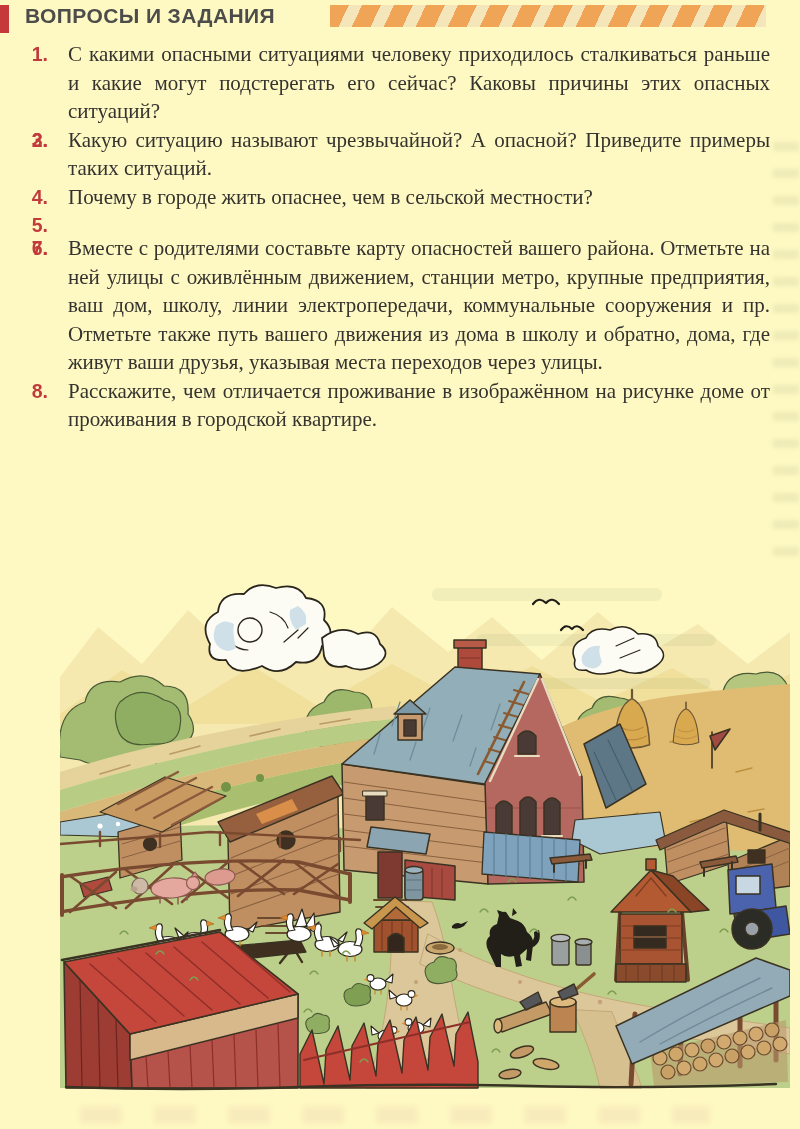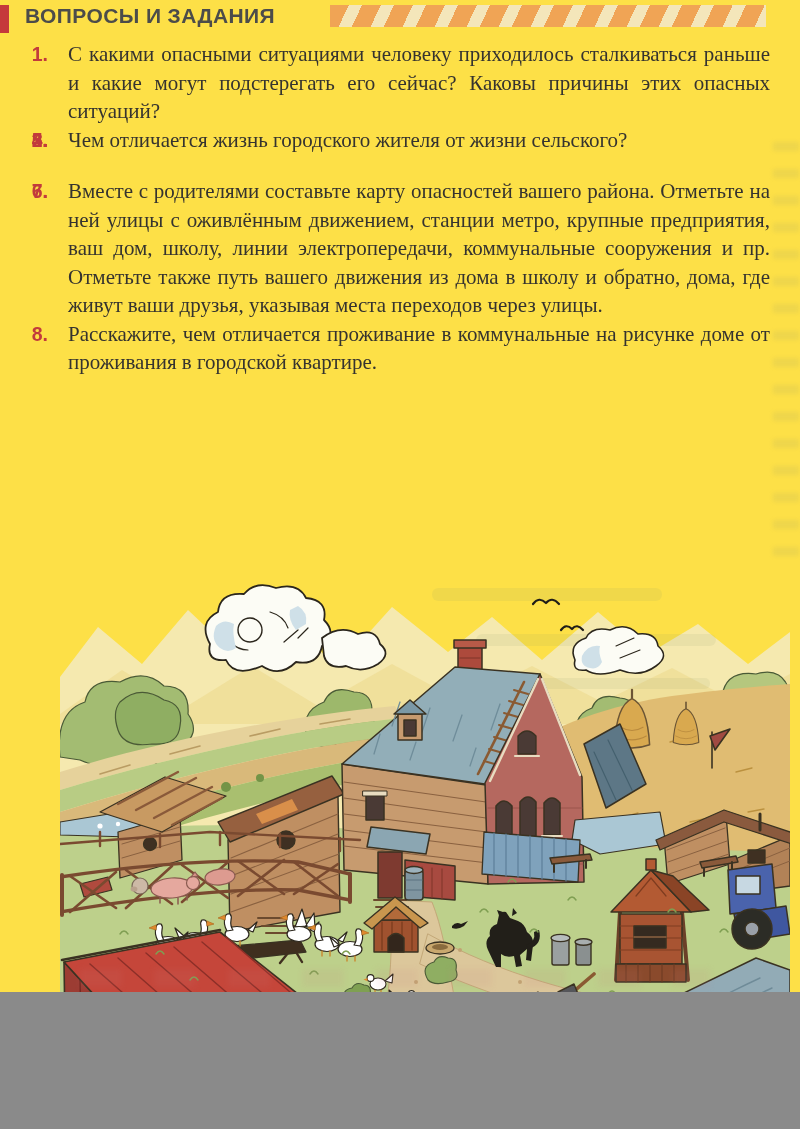--- a/index.html
+++ b/index.html
@@ -1,16 +1,16 @@
 <!DOCTYPE html>
 <html lang="ru"><head>
 <meta charset="utf-8">
 <style>
   html,body{margin:0;padding:0;background:#8a8a8a;}
-  .page{position:relative;width:800px;height:992px;background:#fde047;overflow:hidden;
+  .page{position:relative;width:800px;height:1129px;background:#fef9c3;overflow:hidden;
         font-family:"Liberation Serif",serif;}
   
   .red-tab{position:absolute;left:0;top:5px;width:9px;height:28px;background:#c5393b;}
   .hdr-title{position:absolute;left:25px;top:4px;margin:0;
         font-family:"Liberation Sans",sans-serif;font-weight:bold;font-size:21px;
         letter-spacing:.4px;color:#4c4c4a;white-space:nowrap;}
   .stripes{position:absolute;left:330px;top:5px;width:436px;height:22px;
         background:repeating-linear-gradient(115deg,#f0a455 0 17px,#f4e6ba 17px 29px);}
   
   .questions{position:absolute;left:0;top:40px;width:772px;margin:0;padding:0;list-style:none;}
@@ -41,36 +41,36 @@
 
   <ol class="questions">
     <li class="q">
       <span class="num">1.</span>
       <span>С какими опасными ситуациями человеку приходилось сталкиваться раньше и какие могут подстерегать его сейчас? Каковы причины этих опасных ситуаций?</span></li>
     <li class="q">
       <span class="num">2.</span>
       </li>
     <li class="q">
       <span class="num">3.</span>
+      <span>Какую ситуацию называют чрезвычайной? А опасной? Приведите примеры таких ситуаций.</span></li>
+    <li class="q">
+      <span class="num">4.</span>
+      <span>Почему в городе жить опаснее, чем в сельской местности?</span></li>
+    <li class="q">
+      <span class="num">5.</span>
       </li>
-    <li class="q">
-      <span class="num">4.</span>
-      </li>
-    <li class="q">
-      <span class="num">5.</span>
-      <span>Чем отличается жизнь городского жителя от жизни сельского?</span></li>
     <li class="q gap">
       <span class="num">6.</span>
       </li>
     <li class="q">
       <span class="num">7.</span>
       <span>Вместе с родителями составьте карту опасностей вашего района. Отметьте на ней улицы с оживлённым движением, станции метро, крупные предприятия, ваш дом, школу, линии электропередачи, коммунальные сооружения и пр. Отметьте также путь вашего движения из дома в школу и обратно, дома, где живут ваши друзья, указывая места переходов через улицы.</span></li>
     <li class="q">
       <span class="num">8.</span>
-      <span>Расскажите, чем отличается проживание в коммунальные на рисунке доме от проживания в городской квартире.</span></li>
+      <span>Расскажите, чем отличается проживание в изображённом на рисунке доме от проживания в городской квартире.</span></li>
   </ol>
 
   <figure class="illo" aria-label="Рисунок: деревенский бревенчатый дом с хозяйственным двором — поля, стога сена, колодец, дровяной навес, гуси, куры, свиньи, собака у будки, трактор">
     <svg viewBox="0 0 730 512" width="730" height="512" xmlns="http://www.w3.org/2000/svg">
       <defs>
         <g id="goose">
           <path d="M14,-2 L23,-10 L19,0 Z" fill="#ffffff" stroke="#2b261c" stroke-width="1.2"></path>
           <ellipse cx="3" cy="2" rx="12" ry="7.5" fill="#ffffff" stroke="#2b261c" stroke-width="1.2"></ellipse>
           <path d="M-7,-1 Q-11,-8 -9,-15 Q-8,-19 -4,-18 Q-2,-16 -3,-12 Q-4,-6 -1,-2 Z" fill="#ffffff" stroke="#2b261c" stroke-width="1.2"></path>
           <path d="M-9,-17 l-7,3 7,2 z" fill="#e0892e" stroke="#a96418" stroke-width="0.6"></path>

